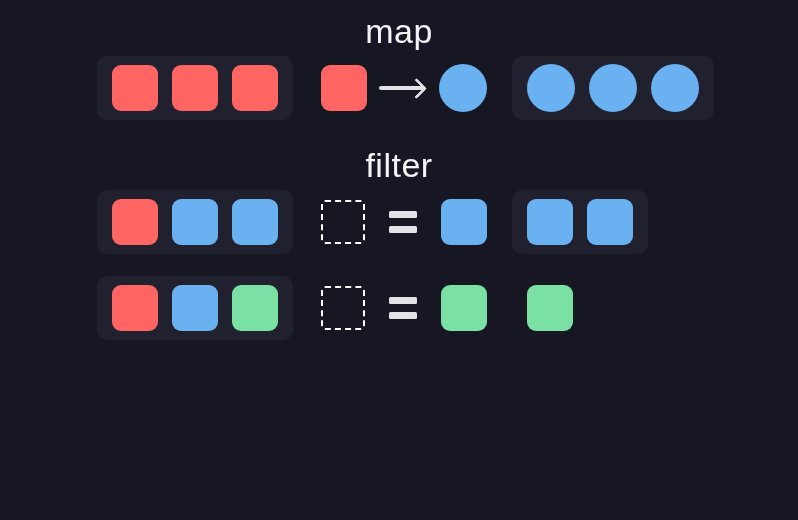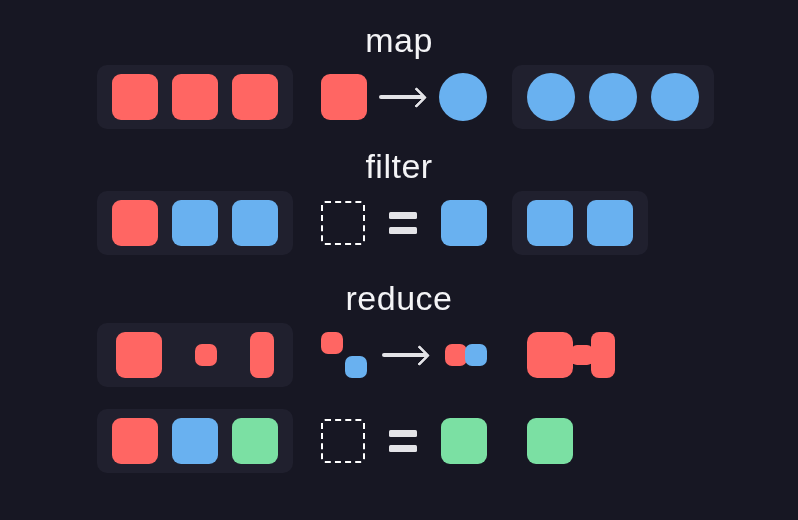--- a/index.html
+++ b/index.html
@@ -1,23 +1,23 @@
 <!DOCTYPE html>
 <html style="--bg: #171723; --container: #20202e; --red: #ff6663; --blue: #69b1f0; --green: #7be0a3; --title: #f4f4f6; --operator: #e3e3e7; --dashed: #ffffff;"><head>
 <meta charset="utf-8">
 <style>
   html,body{margin:0;padding:0}
   body{
     width:798px;height:520px;overflow:hidden;
     background:var(--bg,#171723);
     font-family:"Liberation Sans",sans-serif;
   }
-  #canvas{width:798px;height:520px;box-sizing:border-box;padding-top:21px;display:flex;flex-direction:column}
+  #canvas{width:798px;height:520px;box-sizing:border-box;padding-top:12px;display:flex;flex-direction:column}
   .row{flex:none}
-  .row-filter{margin-top:18px}
+  .row-filter{margin-top:26px}
   .row-reduce{margin-top:24px}
   .row-find{margin-top:16px}
   .method-title{
     margin:0;text-align:center;font-size:34px;line-height:38px;
     font-weight:500;letter-spacing:.5px;color:var(--title,#f4f4f6);
   }
   .content{display:flex;align-items:center;height:64px;padding-left:97px;margin-top:6px}
   .group{display:flex;align-items:center;flex:none}
   .group.boxed{background:var(--container,#20202e);border-radius:10px;height:64px;box-sizing:border-box;padding:0 15px;gap:14px}
   .group.left{width:196px;justify-content:space-between}
@@ -90,48 +90,20 @@
           <div class="dashed-box"></div>
           <div class="equals" role="img" aria-label="="></div>
           <div class="square" style="background: var(--blue);"></div>
         </div>
         <div class="group right boxed">
           <div class="square" style="background: var(--blue);"></div>
           <div class="square" style="background: var(--blue);"></div>
         </div>
       </div>
     </section>
-    <section class="row row-reduce">
-      <h2 class="method-title">reduce</h2>
-      <div class="content">
-        <div class="group left boxed">
-          <div class="square" style="background: var(--red);"></div>
-          <div class="square small" style="background: var(--red);"></div>
-          <div class="tall" style="background: var(--red);"></div>
-        </div>
-        <div class="group middle">
-          <div class="pair-diagonal">
-            <div class="square small p1" style="background: var(--red);"></div>
-            <div class="square small p2" style="background: var(--blue);"></div>
-          </div>
-          <div class="arrow" role="img" aria-label="→"></div>
-          <div class="pair-adjacent">
-            <div class="square small p1" style="background: var(--red);"></div>
-            <div class="square small p2" style="background: var(--blue);"></div>
-          </div>
-        </div>
-        <div class="group right">
-          <div class="merged">
-            <div class="m-big" style="background: var(--red);"></div>
-            <div class="m-conn" style="background: var(--red);"></div>
-            <div class="m-bar" style="background: var(--red);"></div>
-          </div>
-        </div>
-      </div>
-    </section>
     <section class="row row-find">
       <div class="content">
         <div class="group left boxed">
           <div class="square" style="background: var(--red);"></div>
           <div class="square" style="background: var(--blue);"></div>
           <div class="square" style="background: var(--green);"></div>
         </div>
         <div class="group middle">
           <div class="dashed-box"></div>
           <div class="equals" role="img" aria-label="="></div>

